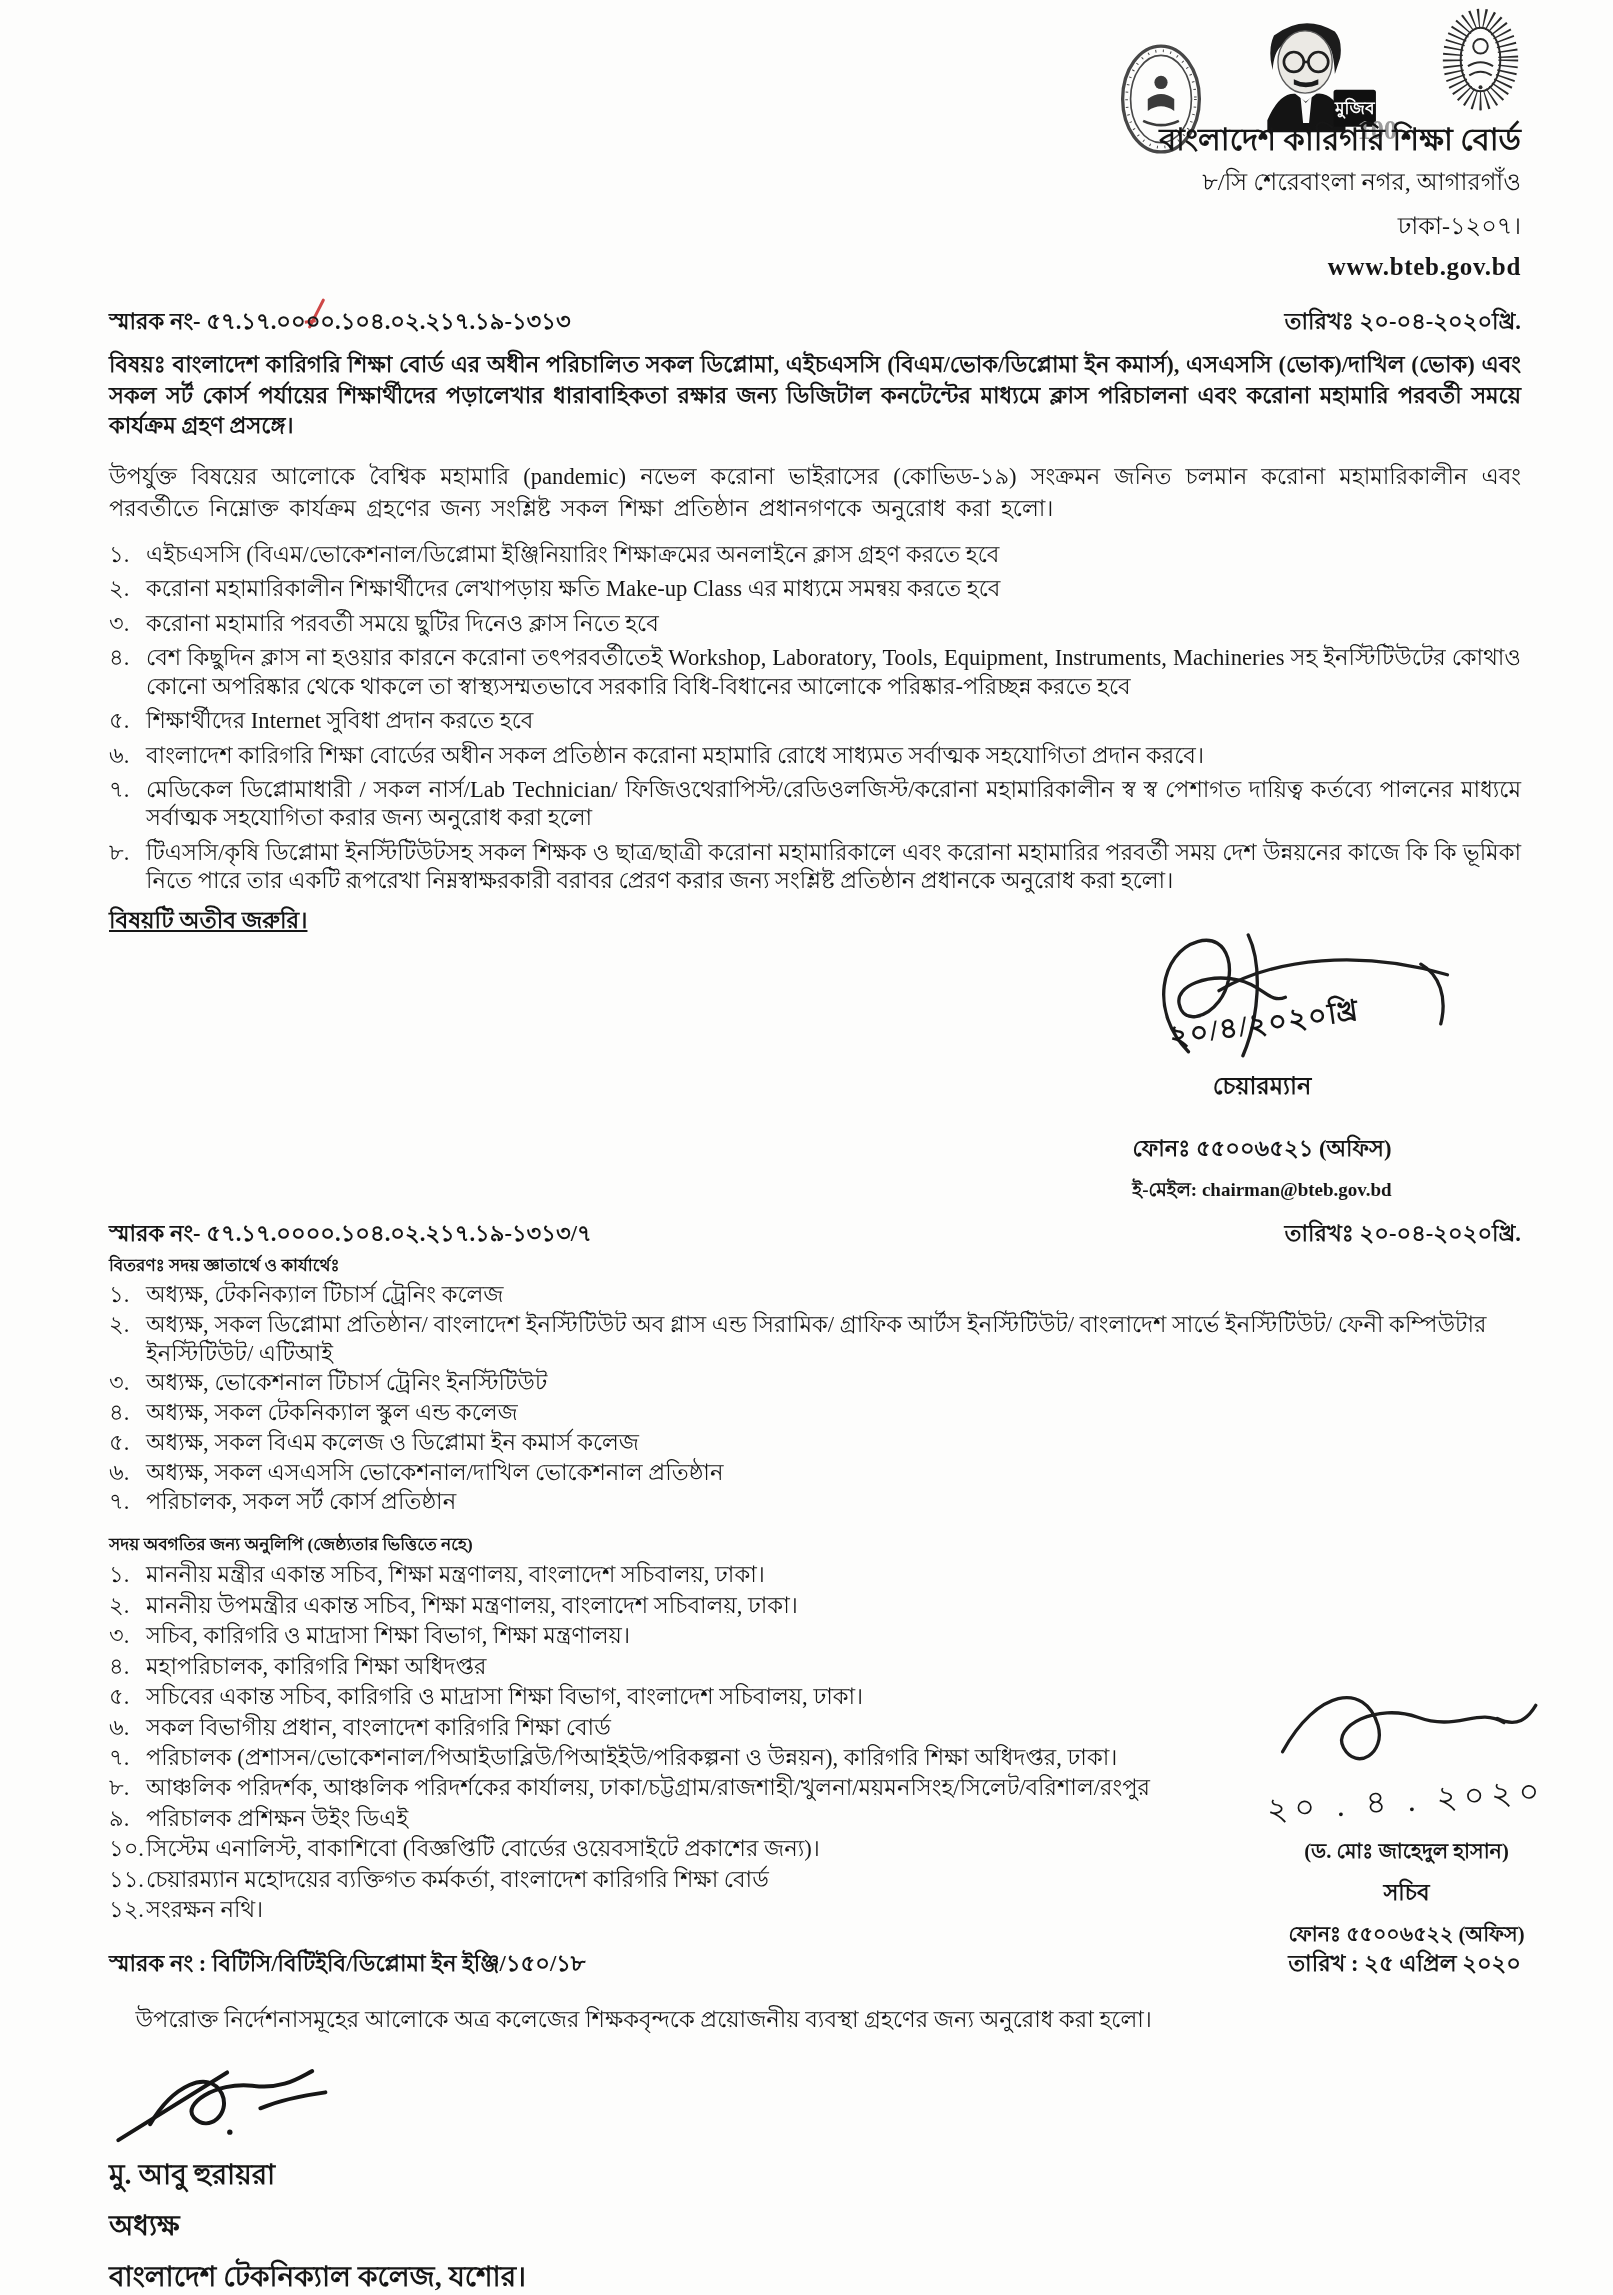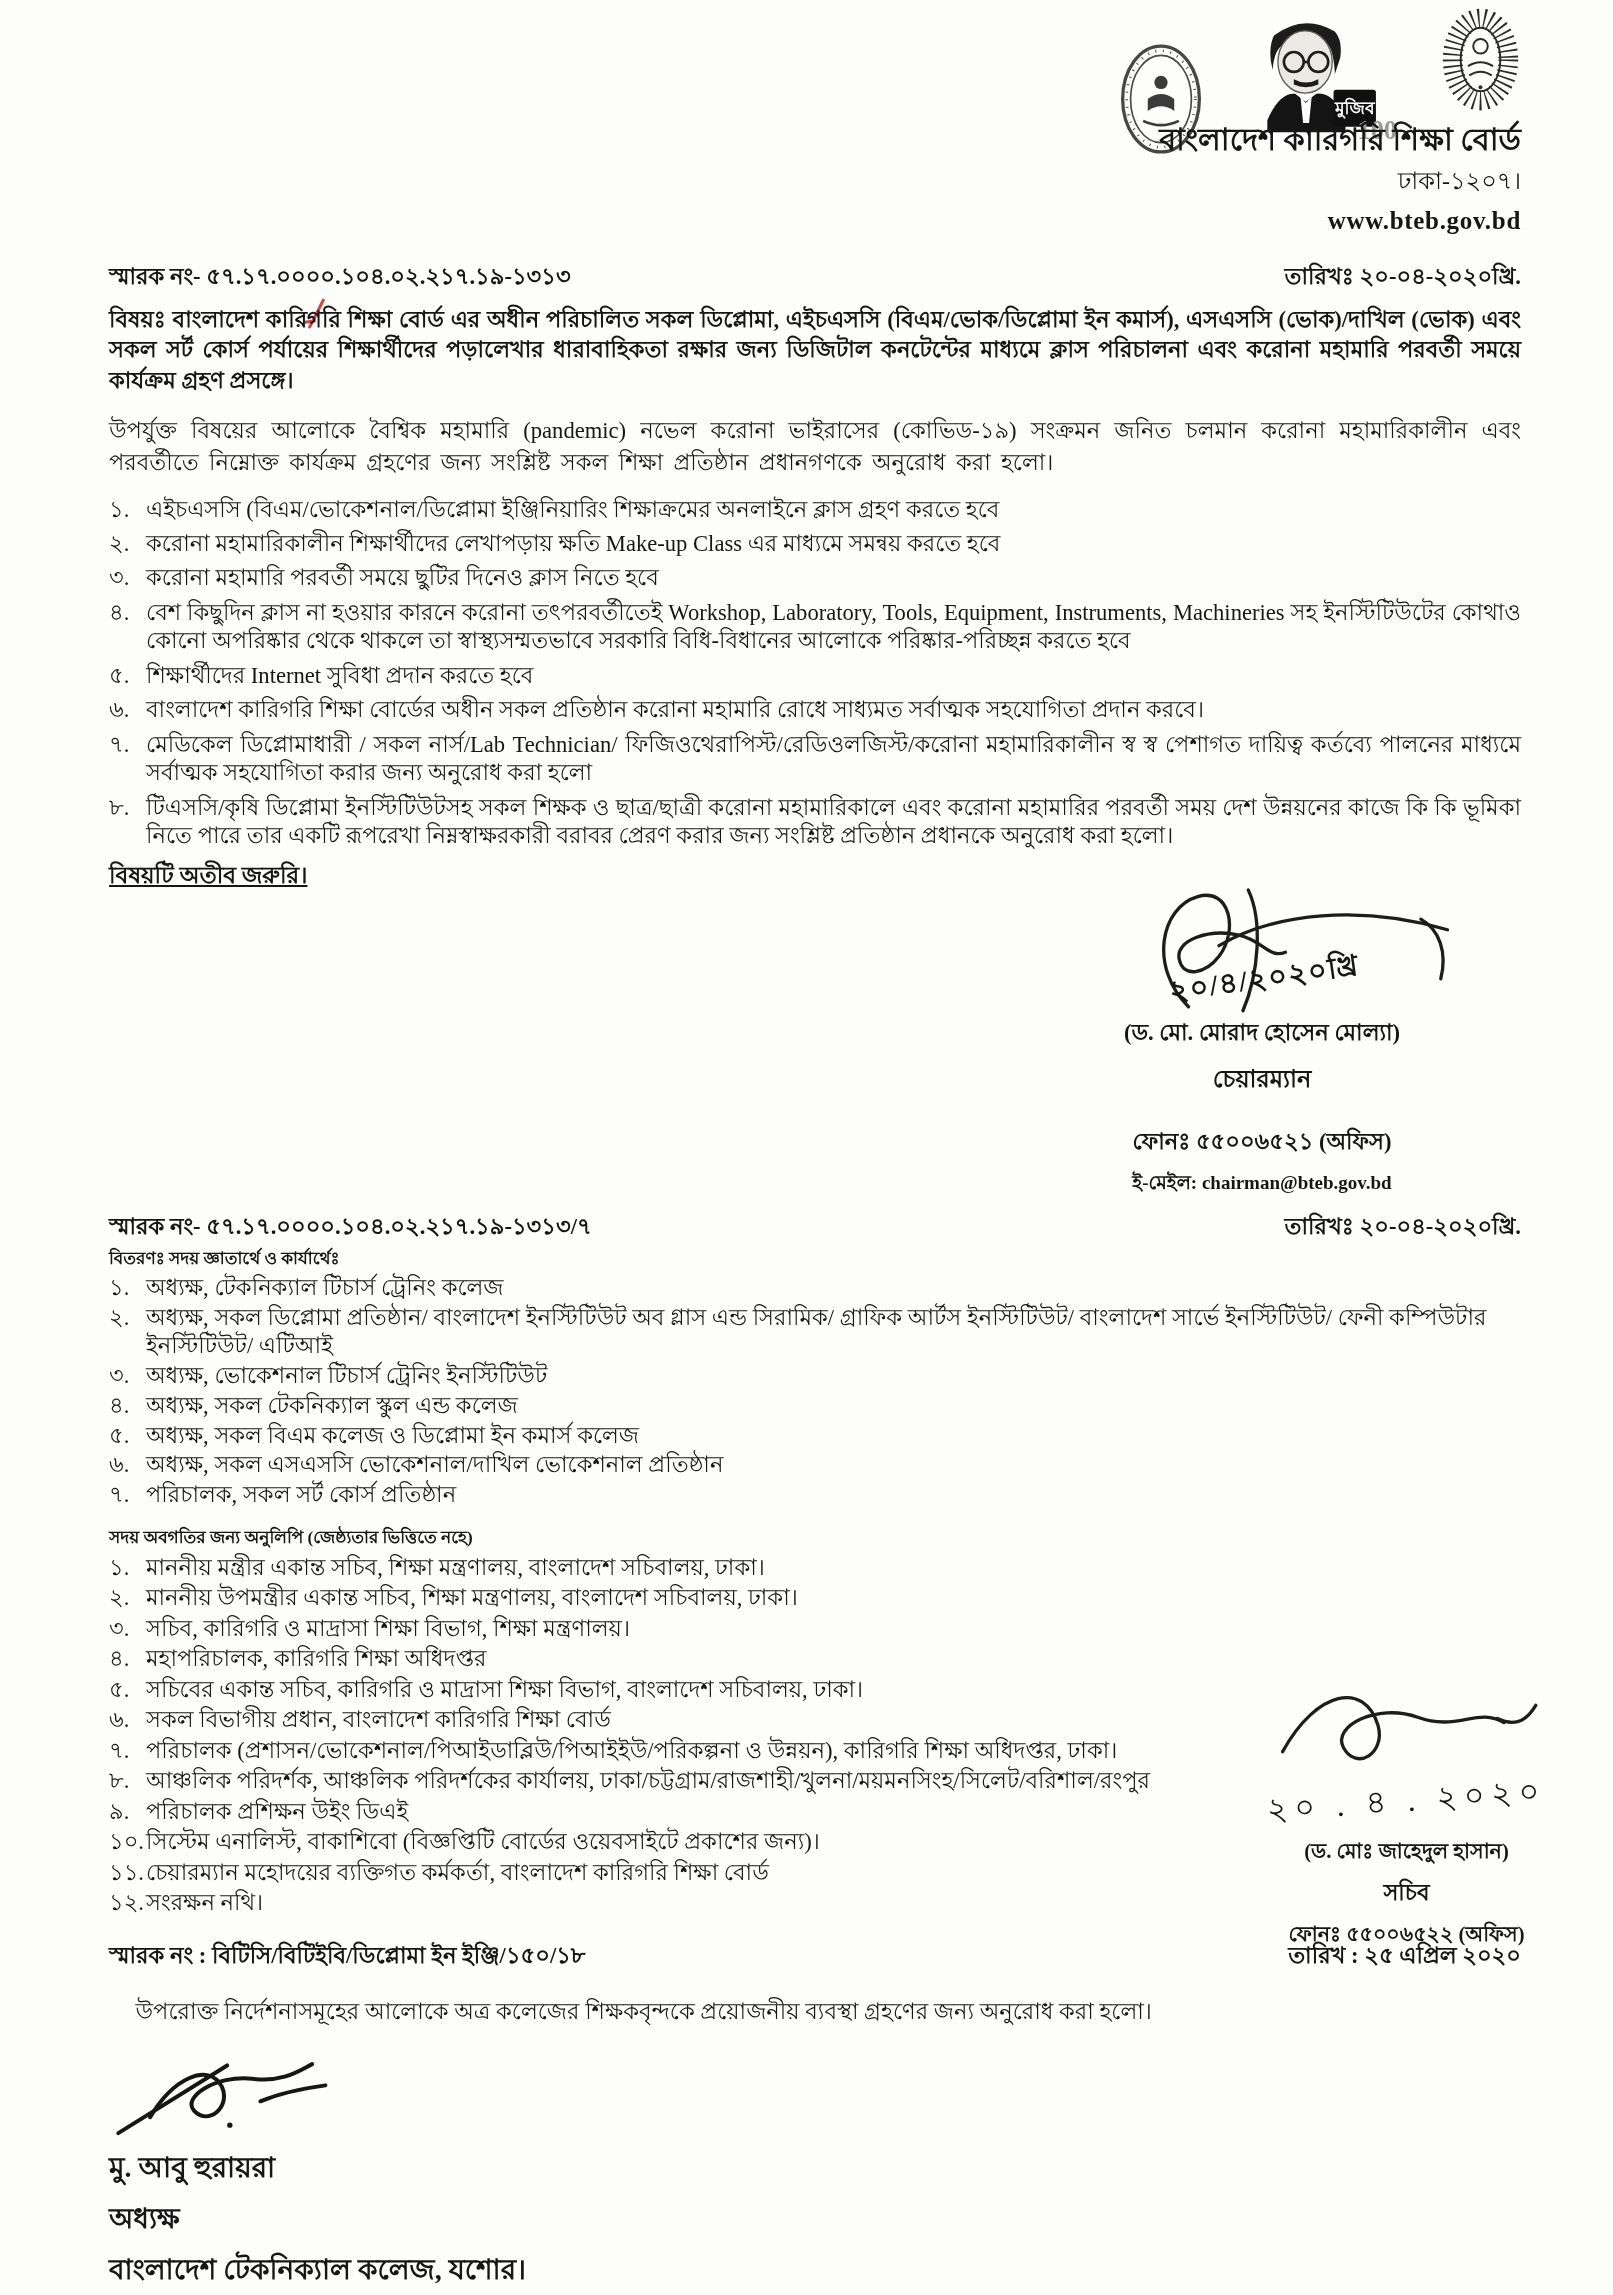--- a/index.html
+++ b/index.html
@@ -108,20 +108,21 @@
       <svg width="81" height="111" viewBox="0 0 122 168">
         <ellipse cx="61" cy="84" rx="42" ry="62" fill="none" stroke="#2b2b2b" stroke-width="30" stroke-dasharray="2.5 6.5"></ellipse>
         <ellipse cx="61" cy="84" rx="30" ry="48" fill="none" stroke="#2b2b2b" stroke-width="3"></ellipse>
         <circle cx="61" cy="64" r="11" fill="none" stroke="#2b2b2b" stroke-width="3"></circle>
         <path d="M42 94 Q61 82 80 94" stroke="#2b2b2b" stroke-width="3" fill="none"></path>
         <path d="M44 108 Q61 97 78 108" stroke="#2b2b2b" stroke-width="3" fill="none"></path>
         <circle cx="61" cy="126" r="3" fill="#2b2b2b"></circle>
       </svg>
     </div>
     <div class="org-name">বাংলাদেশ কারিগরি শিক্ষা বোর্ড</div>
+    <div class="addr">৮/সি শেরেবাংলা নগর, আগারগাঁও</div>
     <div class="city">ঢাকা-১২০৭।</div>
     <div class="website">www.bteb.gov.bd</div>
   </div>
 
   <div class="memo-row memo1">
     <span>স্মারক নং- ৫৭.১৭.০০০০.১০৪.০২.২১৭.১৯-১৩১৩</span>
     <span>তারিখঃ ২০-০৪-২০২০খ্রি.</span>
   </div>
 
   <div class="subject">বিষয়ঃ বাংলাদেশ কারিগরি শিক্ষা বোর্ড এর অধীন পরিচালিত সকল ডিপ্লোমা, এইচএসসি (বিএম/ভোক/ডিপ্লোমা ইন কমার্স), এসএসসি (ভোক)/দাখিল (ভোক) এবং সকল সর্ট কোর্স পর্যায়ের শিক্ষার্থীদের পড়ালেখার ধারাবাহিকতা রক্ষার জন্য ডিজিটাল কনটেন্টের মাধ্যমে ক্লাস পরিচালনা এবং করোনা মহামারি পরবর্তী সময়ে কার্যক্রম গ্রহণ প্রসঙ্গে।</div>
@@ -170,21 +171,20 @@
       <svg width="425" height="166" viewBox="0 0 640 250">
         <g fill="none" stroke="#1d1d1d" stroke-width="5" stroke-linecap="round">
           <path d="M210 212 C150 152 168 62 224 46 C272 32 286 96 256 136 C236 162 202 170 196 140 C190 112 240 94 286 104 C322 112 332 140 356 130"></path>
           <path d="M300 36 C322 82 316 162 292 218"></path>
           <path d="M256 120 C340 70 470 58 600 96"></path>
           <path d="M560 80 C588 96 600 130 590 170"></path>
         </g>
       </svg>
     </div>
     <span class="hand-date-ch">২০/৪/২০২০খ্রি</span>
-    <div class="sig-name">(ড. মো. মোরাদ হোসেন মোল্যা)</div>
     <div class="sig-title">চেয়ারম্যান</div>
     <div class="sig-phone">ফোনঃ ৫৫০০৬৫২১ (অফিস)</div>
     <div class="sig-email">ই-মেইল: chairman@bteb.gov.bd</div>
   </div>
 
   <div class="memo-row memo2">
     <span>স্মারক নং- ৫৭.১৭.০০০০.১০৪.০২.২১৭.১৯-১৩১৩/৭</span>
     <span>তারিখঃ ২০-০৪-২০২০খ্রি.</span>
   </div>
 

